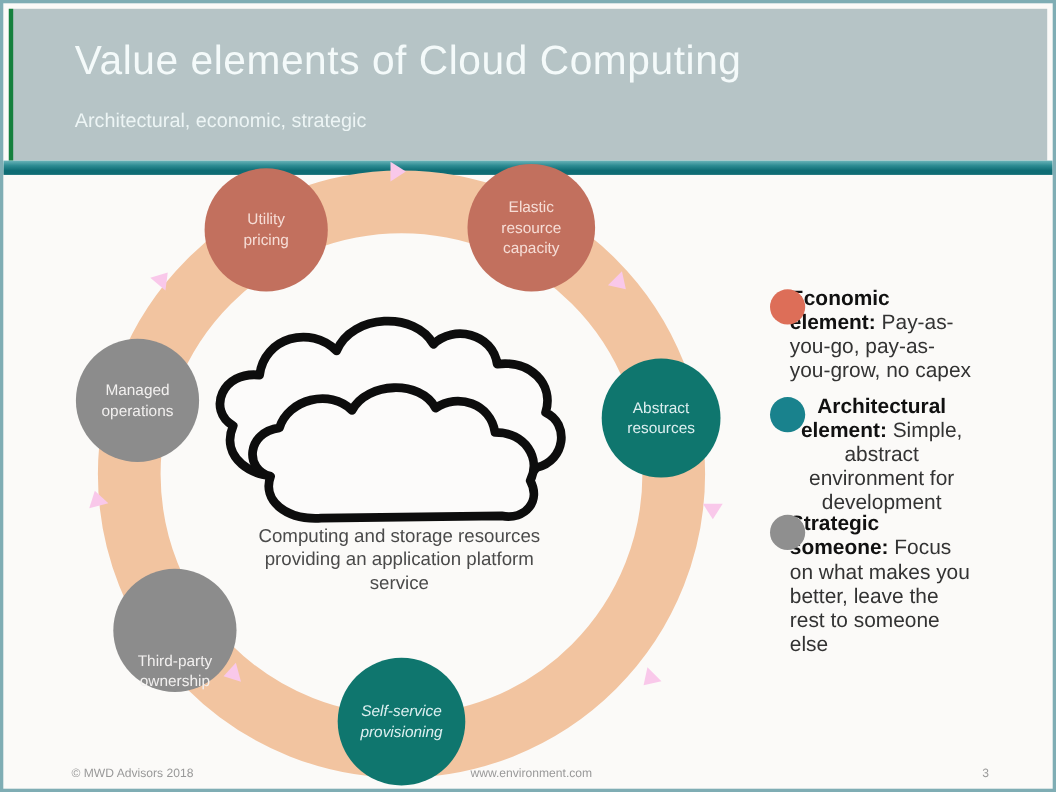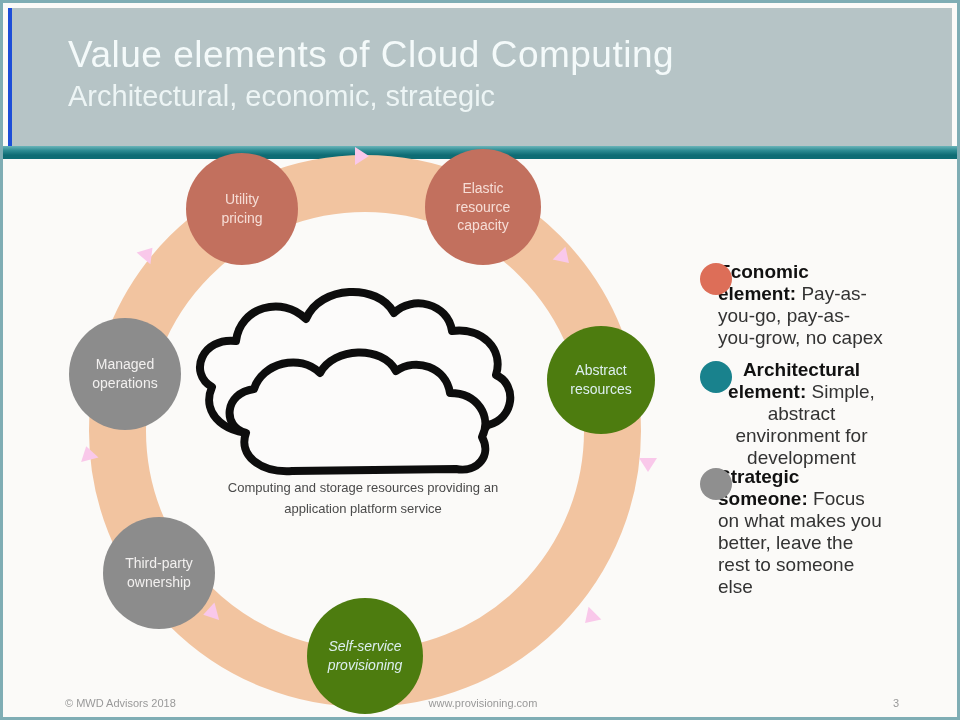--- a/index.html
+++ b/index.html
@@ -4,24 +4,24 @@
 <style>
   * { margin:0; padding:0; box-sizing:border-box; }
   html,body { width:960px; height:720px; background:#ffffff; font-family:"Liberation Sans", sans-serif; }
   .slide {
     position:relative; width:960px; height:720px; background:#fbfaf8; overflow:hidden;
     border:3px solid #7fadb4;
   }
   
   .header {
     position:absolute; left:5px; top:5px; width:944px; height:138px;
-    background:#b6c4c6; border-left:4px solid #1d4ed8; padding:26px 0 0 56px;
+    background:#b6c4c6; border-left:4px solid #15803d; padding:26px 0 0 56px;
   }
   .title { font-size:37px; font-weight:400; color:#f4fafa; letter-spacing:0.5px; }
-  .subtitle { font-size:29px; font-weight:400; color:#edf5f5; margin-top:4px; }
+  .subtitle { font-size:18px; font-weight:400; color:#edf5f5; margin-top:23px; }
   .teal-bar {
     position:absolute; left:0; top:143px; width:954px; height:13px;
     background:linear-gradient(to bottom, #6ab4b9 0%, #2d8b92 35%, #0e6c74 70%, #0e6c74 100%);
   }
   
   .ring {
     position:absolute; left:86px; top:152px; width:552px; height:552px;
     border:57px solid #f2c4a0; border-radius:50%;
   }
   .ring-arrow {
@@ -31,40 +31,40 @@
   }
   
   .cloud-svg { position:absolute; left:175px; top:278px; }
   
   .node {
     position:absolute; border-radius:50%; display:flex; align-items:center; justify-content:center;
     text-align:center; font-size:14px; line-height:1.35;
   }
   .node span { display:block; }
   .economic      { background:#c2705e; color:#f6ddd6; }
-  .architectural { background:#4d7c0f; color:#ddeff0; }
+  .architectural { background:#0f766e; color:#ddeff0; }
   .strategic     { background:#8c8c8c; color:#f2f0ef; }
   .node-utility     { left:183px; top:150px; width:112px; height:112px; }
   .node-utility span { width:62px; }
   .node-elastic     { left:422px; top:146px; width:116px; height:116px; }
   .node-elastic span { width:78px; }
   .node-abstract    { left:544px; top:323px; width:108px; height:108px; }
   .node-abstract span { width:80px; }
   .node-management  { left:504px; top:514px; width:112px; height:112px; }
   .node-management span { width:100px; }
   .node-selfservice { left:304px; top:595px; width:116px; height:116px; }
   .node-selfservice span { width:94px;font-style:italic; }
-  .node-thirdparty  { left:100px; top:514px; width:112px; height:112px; }
+  .node-thirdparty  { left:100px; top:514px; width:112px; height:112px;align-items:flex-end; }
   .node-thirdparty span { width:88px; }
-  .node-managed     { left:66px;  top:315px; width:112px; height:112px; }
+  .node-managed     { left:66px;  top:305px; width:112px; height:112px; }
   .node-managed span { width:86px; }
   
   .caption {
     position:absolute; left:210px; top:474px; width:300px;
-    text-align:center; font-size:13px; line-height:21px; color:#4a4a4a;
+    text-align:center; font-size:17px; line-height:21px; color:#4a4a4a;
   }
   
   .legend { position:absolute; left:697px; top:258px; width:210px; }
   .legend-item { position:absolute; left:0; }
   .legend-item.li-0 { top:0; }
   .legend-item.li-1 { top:98px;text-align:center; }
   .legend-item.li-2 { top:205px; }
   .legend-dot {
     position:absolute; left:0; top:2px; width:32px; height:32px; border-radius:50%;
   }
@@ -161,16 +161,16 @@
     <div class="legend-item li-2">
       <div class="legend-dot"></div>
       <div class="legend-text">
         <span class="legend-title">Strategic someone: </span>
         <span>Focus on what makes you better, leave the rest to someone else</span>
       </div>
     </div>
   </div>
 
   <div class="footer-left">© MWD Advisors 2018</div>
-  <div class="footer-mid">www.provisioning.com</div>
+  <div class="footer-mid">www.environment.com</div>
   <div class="footer-right">3</div>
 
 </div>
 
 </body></html>

